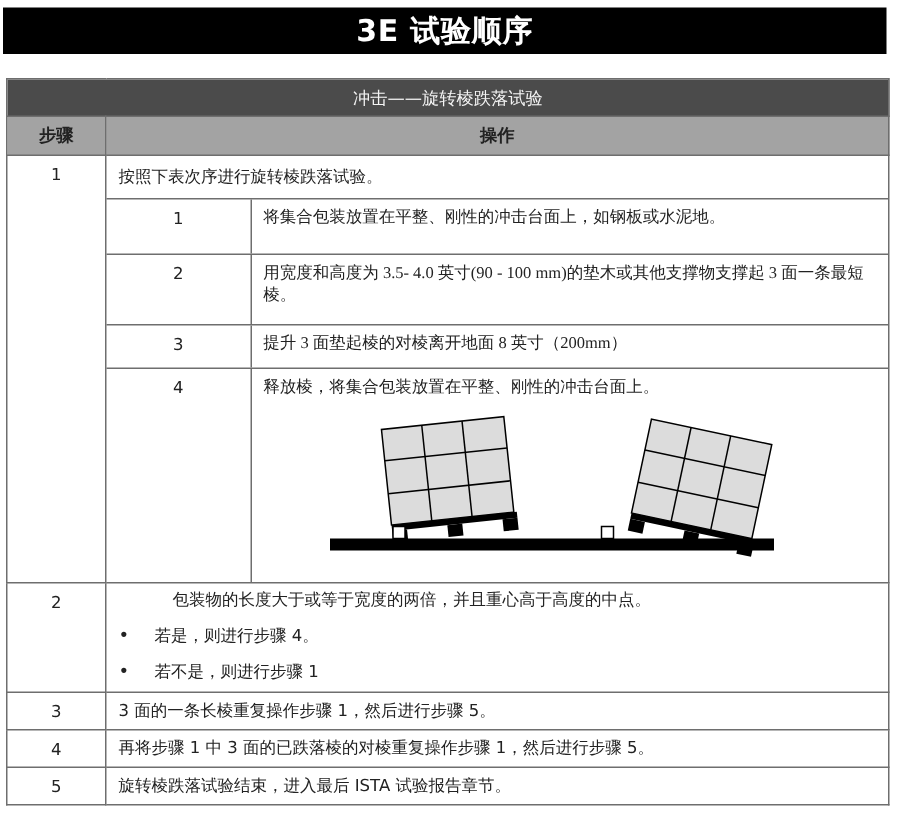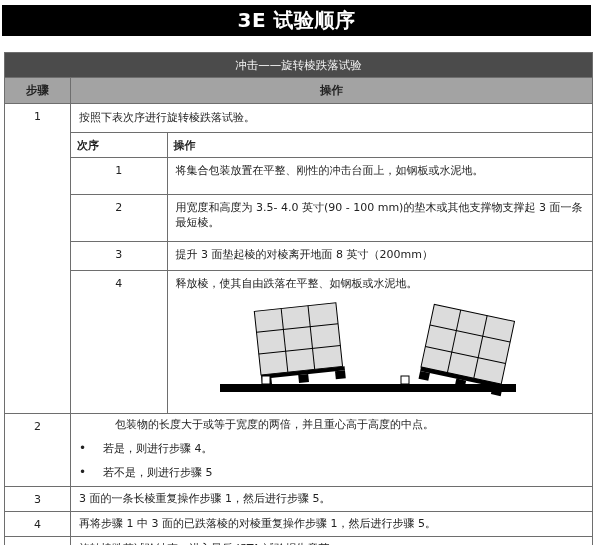--- a/index.html
+++ b/index.html
@@ -16,21 +16,21 @@
   .hdr-light th { background: #a3a3a3; height: 25px; font-weight: bold; font-size: 11.5px;
                   text-align: center; vertical-align: middle; }
   .step-num { text-align: center; padding-top: 6px !important; font-size: 11px; }
   .step-text { padding: 6px 0 0 8px !important; line-height: 16px; }
   .inner { width: 100%; border-collapse: collapse; table-layout: fixed; margin-top: 4px; }
   .inner td { border: 1px solid #6e6e6e; border-right: none; font-size: 11px; }
   .inner tr td:first-child { border-left: none; }
   .inner tr:last-child td { border-bottom: none; }
   .inner .ih td { height: 24px; vertical-align: middle; padding-left: 6px; font-weight: bold; }
   .inner .num { text-align: center; vertical-align: top; padding-top: 6px; }
-  .inner .txt { padding: 5px 8px 5px 8px; line-height: 15px; }
+  .inner .txt { padding: 5px 8px 5px 8px; line-height: 15px; font-family: Liberation Serif, serif; }
   .bullet-line { display: flex; align-items: center; height: 24px; padding-left: 0; }
   .bullet { width: 24px; text-align: left; font-size: 12px; }
   .simple-row td { height: 24px; vertical-align: middle !important; }
   .simple-row .step-num { padding-top: 0 !important; }
   .simple-row .step-text { padding-top: 0 !important; margin-top: 46px; }
   .diagram { display: block; margin-top: 6px; }
 </style>
 </head>
 <body>
 
@@ -53,40 +53,36 @@
   <tr>
     <td class="step-num">1</td>
     <td style="padding:0;">
       <div class="step-text" style="padding-bottom:2px !important;">按照下表次序进行旋转棱跌落试验。</div>
       <table class="inner">
         <colgroup>
               <col style="width:96px">
               <col>
             </colgroup>
         <tbody>
-              <tr class="ih">
-          <td>次序</td>
-          <td>操作</td>
-        </tr>
         <tr>
           <td class="num" style="height:30px;">1</td>
           <td class="txt">将集合包装放置在平整、刚性的冲击台面上，如钢板或水泥地。</td>
         </tr>
         <tr>
           <td class="num" style="height:40px;">2</td>
           <td class="txt">用宽度和高度为 3.5- 4.0 英寸(90 - 100 mm)的垫木或其他支撑物支撑起 3 面一条最短棱。</td>
         </tr>
         <tr>
           <td class="num" style="height:22px;">3</td>
           <td class="txt">提升 3 面垫起棱的对棱离开地面 8 英寸（200mm）</td>
         </tr>
         <tr>
           <td class="num" style="height:136px;">4</td>
           <td class="txt" style="vertical-align:top; padding-bottom:0;">
-            <div>释放棱，使其自由跌落在平整、如钢板或水泥地。</div>
+            <div>释放棱，将集合包装放置在平整、刚性的冲击台面上。</div>
             <svg class="diagram" width="340" height="100" viewBox="0 0 340 100">
 
               <rect x="44" y="87" width="320" height="8" fill="#000"></rect>
 
               <g transform="translate(85,78) rotate(-6)">
                 <rect x="0" y="-64" width="82" height="64" fill="#dcdcdc" stroke="#000" stroke-width="1"></rect>
                 <line x1="27" y1="-64" x2="27" y2="0" stroke="#000"></line>
                 <line x1="54" y1="-64" x2="54" y2="0" stroke="#000"></line>
                 <line x1="0" y1="-43" x2="82" y2="-43" stroke="#000"></line>
                 <line x1="0" y1="-21" x2="82" y2="-21" stroke="#000"></line>
@@ -120,21 +116,21 @@
   <tr>
     <td class="step-num">2</td>
     <td style="padding:0 0 2px 8px;">
       <div style="height:22px; line-height:22px;margin-left:36px;">包装物的长度大于或等于宽度的两倍，并且重心高于高度的中点。</div>
       <div class="bullet-line">
         <span class="bullet">•</span>
         <span>若是，则进行步骤 4。</span>
       </div>
       <div class="bullet-line">
         <span class="bullet">•</span>
-        <span>若不是，则进行步骤 5</span>
+        <span>若不是，则进行步骤 1</span>
       </div>
     </td>
   </tr>
 
   <tr class="simple-row">
     <td class="step-num">3</td>
     <td class="step-text">3 面的一条长棱重复操作步骤 1，然后进行步骤 5。</td>
   </tr>
   <tr class="simple-row">
     <td class="step-num">4</td>

